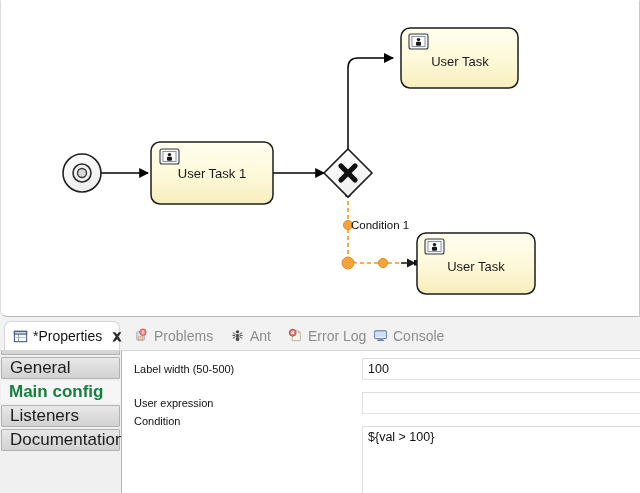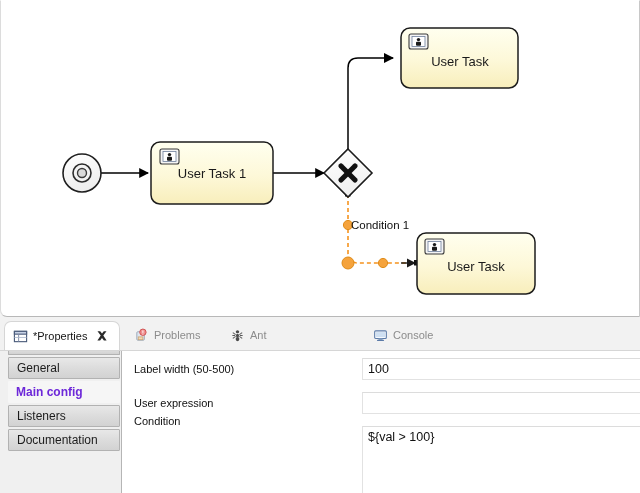--- a/index.html
+++ b/index.html
@@ -42,21 +42,21 @@
 
   
   #viewtabs{
     position:absolute;left:0;top:4px;height:29px;width:640px;
     background:#f2f2f2;
   }
   .vtab{
     position:absolute;top:0;height:29px;
     display:flex;align-items:center;gap:5px;
     padding:0 8px;box-sizing:border-box;
-    font-size:11px;color:#8c8c8c;
+    font-size:14px;color:#8c8c8c;
     white-space:nowrap;
   }
   .vtab.active{
     background:#ffffff;color:#111111;
     border-top-left-radius:7px;border-top-right-radius:7px;
     border:1px solid #d6d6d6;border-bottom:none;
     padding-right:6px;
   }
   .vtab .vlabel{line-height:1;}
   .vtab.active .vlabel{color:#141414;}
@@ -76,35 +76,35 @@
 
   #tablist{
     position:absolute;left:0;top:0;width:122px;height:143px;
     background:#f0f0f0;
     border-right:1px solid #b5b5b5;
     box-sizing:border-box;
     overflow:hidden;
   }
   .ptab{
     position:relative;
-    height:22px;margin:0 1px 2px 8px;
+    height:22px;margin:0 1px 2px 1px;
     display:flex;align-items:center;
     padding-left:8px;box-sizing:border-box;
-    font-size:12px;color:#1c1c1c;
+    font-size:17px;color:#1c1c1c;
     background:linear-gradient(to bottom,#e8e8e8 0%,#dcdcdc 50%,#d2d2d2 100%);
     border:1px solid #b2b2b2;
     border-radius:1px;
     white-space:nowrap;
   }
   .ptab.sliver{height:8px;margin-top:-4px;border-top:none;}
   .ptab.selected{
     background:#f6f6f6;
     border:none;
     font-weight:bold;
-    color:#6d28d9;
+    color:#15803d;
   }
   .ptab.filler{
     background:#f0f0f0;border:none;height:30px;
   }
 
   #form{
     position:absolute;left:122px;top:0;right:0;height:143px;
     background:#ffffff;
   }
   .frow{position:absolute;left:0;width:518px;}
@@ -276,20 +276,31 @@
             <rect x="3" y="4" width="8" height="9" rx="1" fill="#dfe6ef" stroke="#9aa7b8" stroke-width="1"></rect>
             <rect x="4.5" y="9.5" width="5" height="3" fill="#f3d9b0" stroke="#c8a070" stroke-width="0.8"></rect>
             <circle cx="9.5" cy="4.5" r="3.4" fill="#ef8f8f" stroke="#d05050" stroke-width="1"></circle>
             <rect x="9" y="2.6" width="1" height="2.6" fill="#ffffff"></rect>
             <rect x="9" y="6" width="1" height="1" fill="#ffffff"></rect>
           </svg>
         </span>
         <span class="vlabel">Problems</span>
       </div>
 
+      <div class="vtab" style="left:280px;">
+        <span class="ico">
+          <svg viewBox="0 0 16 16" width="15" height="15">
+            <path d="M4.5 3 L11 3 L13 5 L13 13.5 L4.5 13.5 Z" fill="#fdfaf2" stroke="#b8ae96" stroke-width="1"></path>
+            <path d="M11 3 L11 5 L13 5 Z" fill="#e6decb" stroke="#b8ae96" stroke-width="0.8"></path>
+            <circle cx="5" cy="5" r="3.7" fill="#e8706e" stroke="#c14c4a" stroke-width="1"></circle>
+            <path d="M3.4 3.4 L6.6 6.6 M6.6 3.4 L3.4 6.6" stroke="#ffffff" stroke-width="1.2"></path>
+          </svg>
+        </span>
+        <span class="vlabel">Error Log</span>
+      </div>
 
       <div class="vtab" style="left:365px;text-align:right;">
         <span class="ico">
           <svg viewBox="0 0 16 16" width="15" height="15">
             <rect x="1.8" y="3" width="12.4" height="8.2" rx="1" fill="#ffffff" stroke="#5c7ba8" stroke-width="1.2"></rect>
             <rect x="3.2" y="4.4" width="9.6" height="5.4" fill="#cfe0f2"></rect>
             <rect x="5.8" y="11.2" width="4.4" height="1.6" fill="#8fa7c4"></rect>
             <rect x="4.2" y="12.6" width="7.6" height="1.2" rx="0.5" fill="#5c7ba8"></rect>
           </svg>
         </span>

